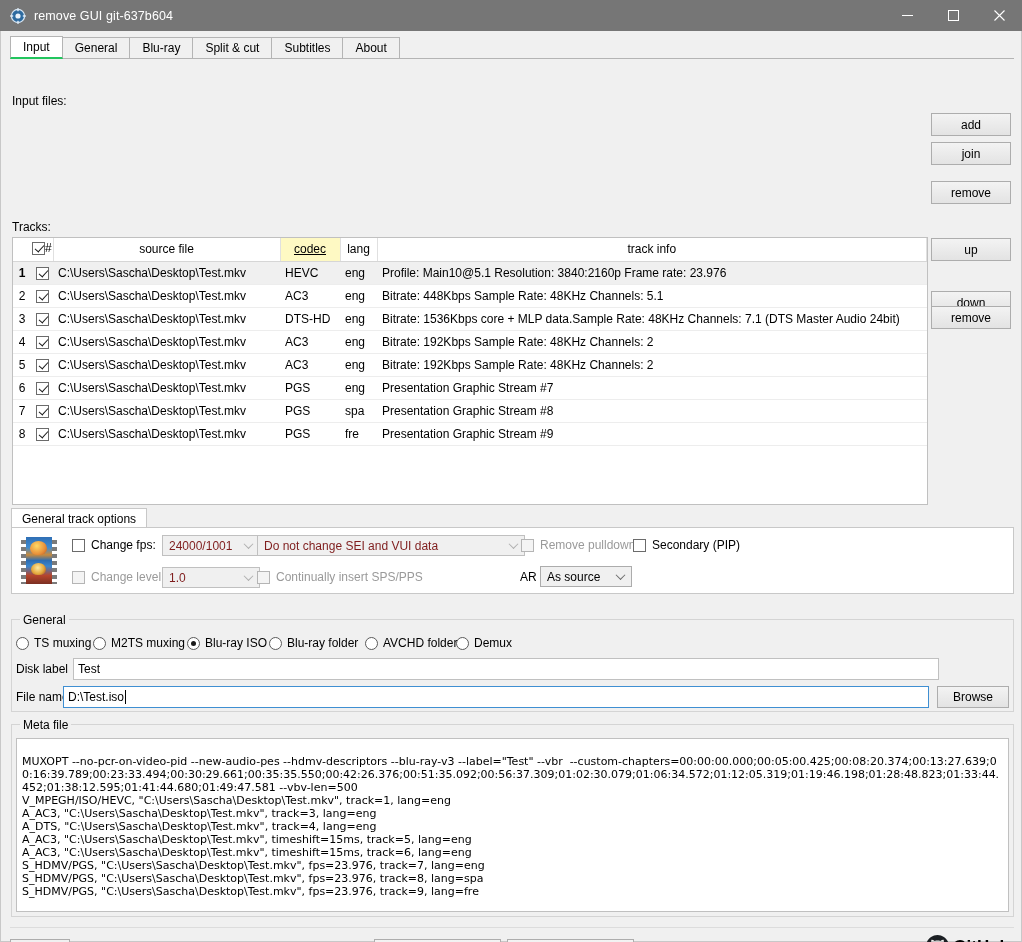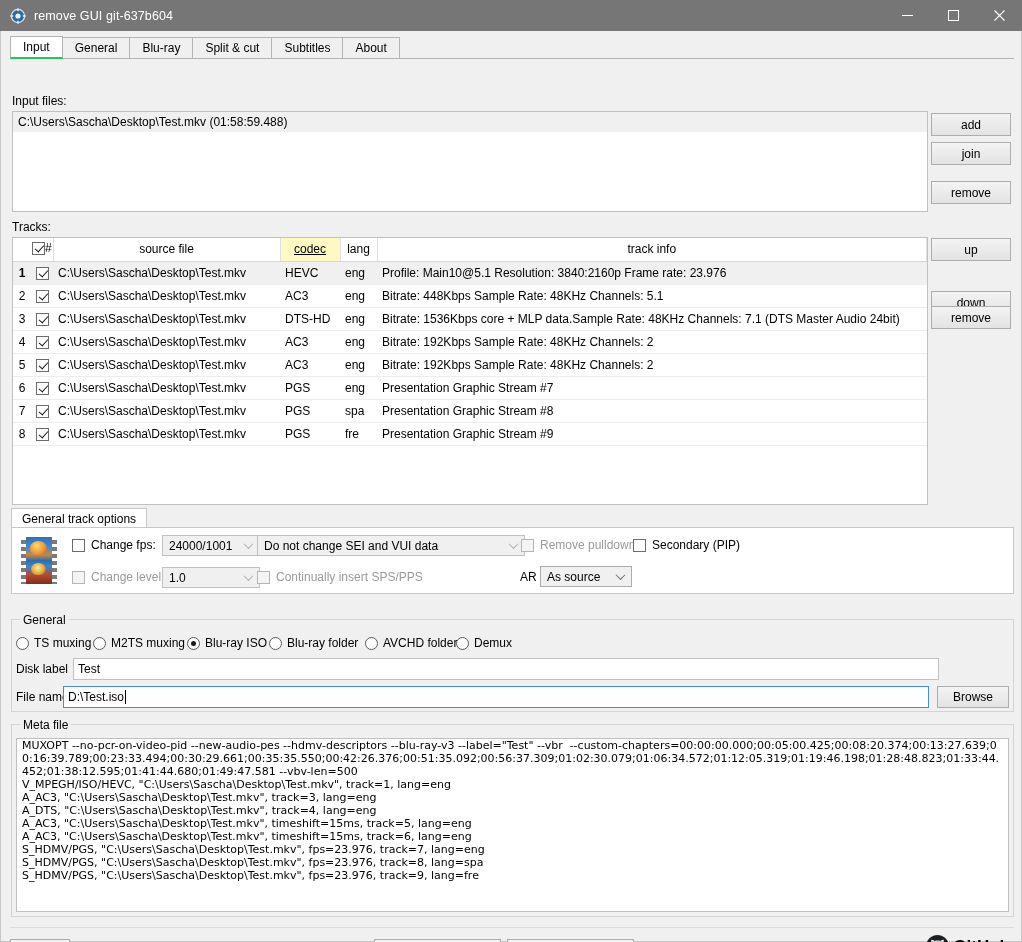--- a/index.html
+++ b/index.html
@@ -212,21 +212,21 @@
 
   
   .combo {
     position: absolute;
     height: 21px;
     border: 1px solid #c0c0c0;
     background: #f0f0f0;
     display: flex; align-items: center;
     font-size: 12px;
     padding-left: 6px;
-    color: #000000;
+    color: #7f1d1d;
   }
   .combo.enabled { background: #f0f0f0; color: #000; border: 1px solid #acacac; }
   .combo .arrow {
     position: absolute; right: 7px; top: 50%;
     width: 7px; height: 7px; margin-top: -4px;
     border-right: 1.3px solid #6d6d6d;
     border-bottom: 1.3px solid #6d6d6d;
     transform: rotate(45deg) translate(-1px,-1px);
   }
   .combo.dis .arrow { border-color: #b0b0b0; }
@@ -311,21 +311,21 @@
   .metabox {
     position: absolute;
     background: #fff;
     border: 1px solid #c0c0c0;
     overflow: hidden;
   }
   .metatext {
     font-family: "DejaVu Sans", sans-serif;
     font-size: 11px;
     line-height: 13px;
-    padding: 0 4px 0 5px;
+    padding: 16px 4px 0 5px;
     white-space: pre-wrap;
     word-break: break-all;
     color: #000;
   }
 
   
   .bottom-sep {
     position: absolute; left: 9px; top: 896px; width: 1004px;
     border-top: 1px solid #dcdcdc;
   }
@@ -384,23 +384,20 @@
   <div class="tabstrip">
     <div class="tab active">Input</div>
     <div class="tab">General</div>
     <div class="tab">Blu-ray</div>
     <div class="tab">Split &amp; cut</div>
     <div class="tab">Subtitles</div>
     <div class="tab">About</div>
   </div>
 
   <div class="sec-label" style="left:11px; top:63px;">Input files:</div>
-  <div class="listbox" style="left:11px; top:80px; width:916px; height:101px;">
-    <div class="row-sel">C:\Users\Sascha\Desktop\Test.mkv (01:58:59.488)</div>
-  </div>
   <div class="btn side" style="left:930px; top:82px;">add</div>
   <div class="btn side" style="left:930px; top:111px;">join</div>
   <div class="btn side" style="left:930px; top:150px;">remove</div>
 
   <div class="sec-label" style="left:11px; top:189px;">Tracks:</div>
   <div class="table-wrap" style="left:11px; top:206px; width:916px; height:268px;">
     <table class="tracks">
       <colgroup>
         <col style="width:18px">
           <col style="width:22px">

